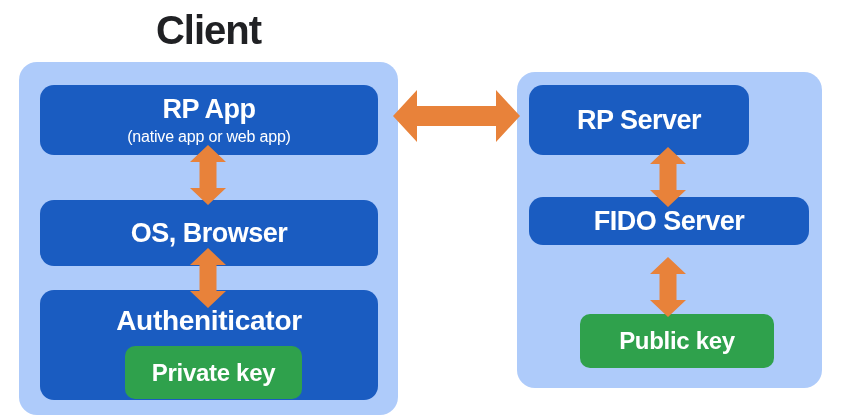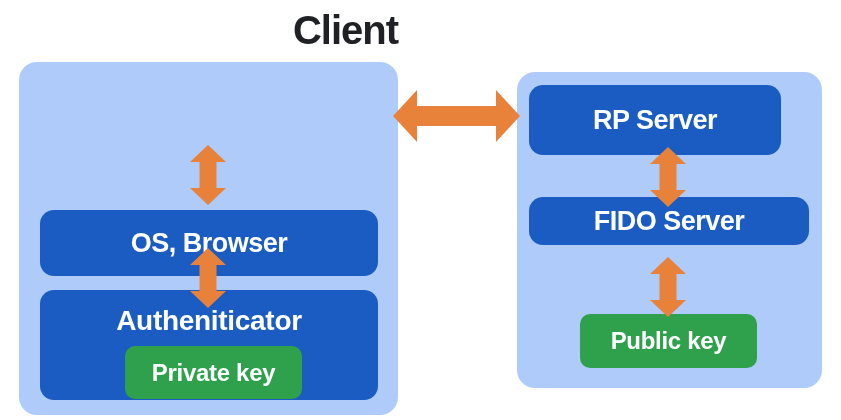--- a/index.html
+++ b/index.html
@@ -13,59 +13,63 @@
   *{box-sizing:border-box;margin:0;padding:0}
   body{background:#ffffff;font-family:"Liberation Sans",sans-serif;}
   .canvas{
     position:relative;width:841px;height:420px;background:#ffffff;overflow:hidden;
   }
   .title{
     position:absolute;top:8px;height:44px;line-height:44px;
     text-align:center;font-size:40px;font-weight:700;letter-spacing:-1px;
     color:var(--title-text);
   }
-  .title.client{left:19px;width:379px;text-align:right;}
+  .title.client{left:19px;width:379px;}
   .title.server{left:517px;width:305px;}
   .group{
     position:absolute;background:var(--container-blue);border-radius:18px;
   }
   .group.client{left:19px;top:62px;width:379px;height:353px;}
   .group.server{left:517px;top:72px;width:305px;height:316px;}
   .box{
     position:absolute;background:var(--box-blue);border-radius:14px;
     color:var(--box-text);display:flex;flex-direction:column;
     align-items:center;justify-content:center;text-align:center;
   }
   .box .main{font-size:27px;font-weight:700;letter-spacing:-0.5px;}
   .box .sub{font-size:16px;font-weight:400;margin-top:3px;letter-spacing:-0.2px;}
   .box.rp-app{left:40px;top:85px;width:338px;height:70px;}
-  .box.os-browser{left:40px;top:210px;width:338px;height:66px;}
+  .box.os-browser{left:40px;top:200px;width:338px;height:66px;}
   .box.authenticator{left:40px;top:290px;width:338px;height:110px;justify-content:flex-start;padding-top:15px;}
   .box.authenticator .main{font-size:28px;letter-spacing:-0.3px;}
-  .box.rp-server{left:529px;top:85px;width:252px;height:70px;}
+  .box.rp-server{left:529px;top:85px;width:220px;height:70px;}
   .box.fido-server{left:529px;top:197px;width:280px;height:48px;}
   .keybox{
     position:absolute;background:var(--key-green);border-radius:10px;
     color:var(--box-text);display:flex;align-items:center;justify-content:center;
     font-size:24px;font-weight:700;letter-spacing:-0.3px;
   }
   .keybox.private{left:125px;top:346px;width:177px;height:53px;}
-  .keybox.public{left:580px;top:314px;width:177px;height:54px;}
+  .keybox.public{left:580px;top:314px;width:194px;height:54px;}
   .arrow{position:absolute;color:var(--arrow-orange);display:block;}
   .arrow path{fill:currentColor;}
 </style>
 </head>
 <body>
 
 <div class="canvas">
 
   <div class="title client">Client</div>
 
   <div class="group client"></div>
 
+  <div class="box rp-app">
+    <div class="main">RP App</div>
+    <div class="sub">(native app or web app)</div>
+  </div>
 
   <div class="box os-browser">
     <div class="main">OS, Browser</div>
   </div>
 
   <div class="box authenticator">
     <div class="main">Autheniticator</div>
   </div>
 
   <div class="keybox private">

